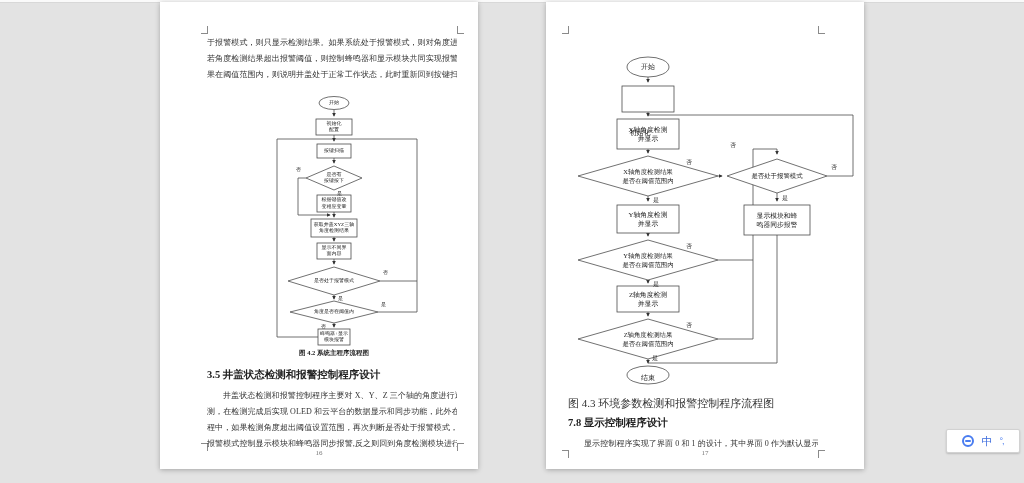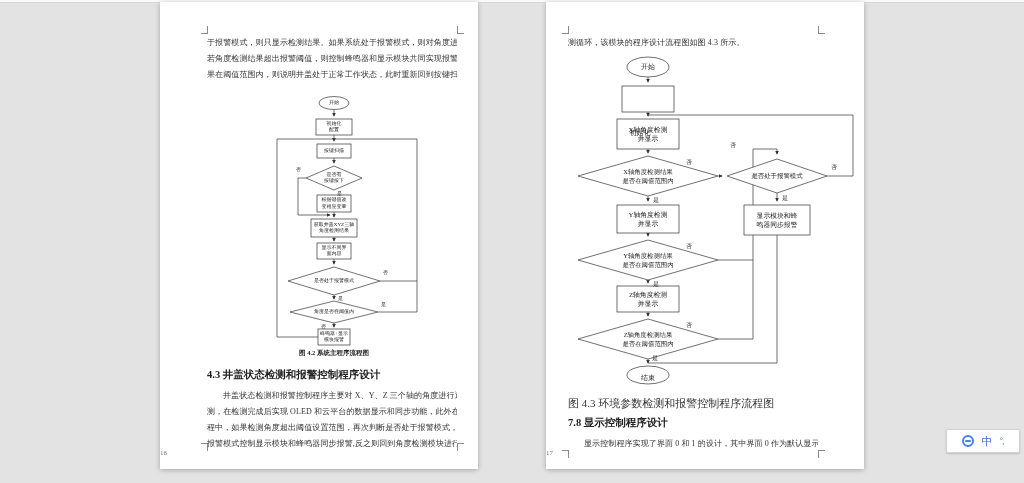--- a/index.html
+++ b/index.html
@@ -6,21 +6,21 @@
   #root{position:relative;width:1024px;height:483px;background:#e3e3e3;overflow:hidden;
         font-family:"Liberation Serif","DejaVu Serif",serif;color:#2e2e2e;}
   .topstrip{position:absolute;left:0;top:0;width:1024px;height:2px;background:#fafafa;border-bottom:1px solid #d8d8d8;}
   .page{position:absolute;top:2px;width:318px;height:467px;background:#ffffff;box-shadow:0 1px 5px rgba(0,0,0,.28);}
   .para-line{position:absolute;width:250px;font-size:8px;line-height:10px;letter-spacing:.1px;
              color:#333;white-space:nowrap;overflow:hidden;}
   .just{text-align:justify;text-align-last:justify;}
   .heading{position:absolute;font-size:10.5px;font-weight:bold;color:#222;white-space:nowrap;}
   .caption{position:absolute;font-size:6.5px;font-weight:bold;color:#222;text-align:center;}
   .caption2{position:absolute;font-size:11px;color:#333;white-space:nowrap;}
-  .pagenum{position:absolute;bottom:12px;left:0;width:100%;font-size:7px;color:#777;}
+  .pagenum{position:absolute;bottom:12px;left:0;width:100%;text-align:center;font-size:7px;color:#777;}
   .fc-text{position:absolute;display:flex;align-items:center;justify-content:center;text-align:center;
            white-space:pre-line;color:#1d1d1d;}
   .lbl{position:absolute;color:#1d1d1d;}
   .crop{position:absolute;width:6px;height:7px;}
   .crop.tl{border-right:1px solid #8a8a8a;border-bottom:1px solid #8a8a8a;}
   .crop.tr{border-left:1px solid #8a8a8a;border-bottom:1px solid #8a8a8a;}
   .crop.bl{border-right:1px solid #8a8a8a;border-top:1px solid #8a8a8a;}
   .crop.br{border-left:1px solid #8a8a8a;border-top:1px solid #8a8a8a;}
   .ime{position:absolute;left:946px;top:429px;width:72px;height:22px;background:#fff;border:1px solid #d2d2d2;
        border-radius:2px;box-shadow:0 1px 2px rgba(0,0,0,.18);display:flex;align-items:center;
@@ -100,35 +100,34 @@
 模块报警</div>
       <div class="lbl" style="left:136px;top:164px;font-size:5px;">否</div>
       <div class="lbl" style="left:177px;top:188px;font-size:5px;">是</div>
       <div class="lbl" style="left:223px;top:267px;font-size:5px;">否</div>
       <div class="lbl" style="left:178px;top:293px;font-size:5px;">是</div>
       <div class="lbl" style="left:221px;top:299px;font-size:5px;">是</div>
       <div class="lbl" style="left:161px;top:321px;font-size:5px;">否</div>
       <div class="caption" style="left:104px;top:347px;width:140px;">图 4.2 系统主程序流程图</div>
     </div>
 
-    <div class="heading" style="left:47px;top:366px;">4.3 井盖状态检测和报警控制程序设计</div>
+    <div class="heading" style="left:47px;top:366px;">3.5 井盖状态检测和报警控制程序设计</div>
     <div class="para-line just" style="left:47px;top:389px;text-indent:16px;">井盖状态检测和报警控制程序主要对 X、Y、Z 三个轴的角度进行逐一的检</div>
     <div class="para-line just" style="left:47px;top:405px;">测，在检测完成后实现 OLED 和云平台的数据显示和同步功能，此外在检测过</div>
     <div class="para-line just" style="left:47px;top:421px;">程中，如果检测角度超出阈值设置范围，再次判断是否处于报警模式，如果处于</div>
     <div class="para-line just" style="left:47px;top:437px;">报警模式控制显示模块和蜂鸣器同步报警,反之则回到角度检测模块进行下一检</div>
     <div class="pagenum">16</div>
   </div>
 
   <div class="page" style="left:546px;">
     <div class="crop tl" style="left:16px;top:24px;"></div>
     <div class="crop tr" style="left:272px;top:24px;"></div>
     <div class="crop bl" style="left:16px;top:448px;"></div>
     <div class="crop br" style="left:272px;top:448px;"></div>
 
-    <div class="para-line" style="left:22px;top:36px;">测循环，该模块的程序设计流程图如图 4.3 所示。</div>
 
     <div>
       <svg width="318" height="467" viewBox="0 0 318 467">
         <defs>
           <marker id="ah2" markerWidth="5" markerHeight="5" refX="4.2" refY="2.5" orient="auto">
             <path d="M0,0 L5,2.5 L0,5 z" fill="#333"></path>
           </marker>
         </defs>
         <path class="ln" d="M281,174 H307 V113 H102"></path>
         <path class="ln" d="M207,337 V147 H231 V152" marker-end="url(#ah2)"></path>

